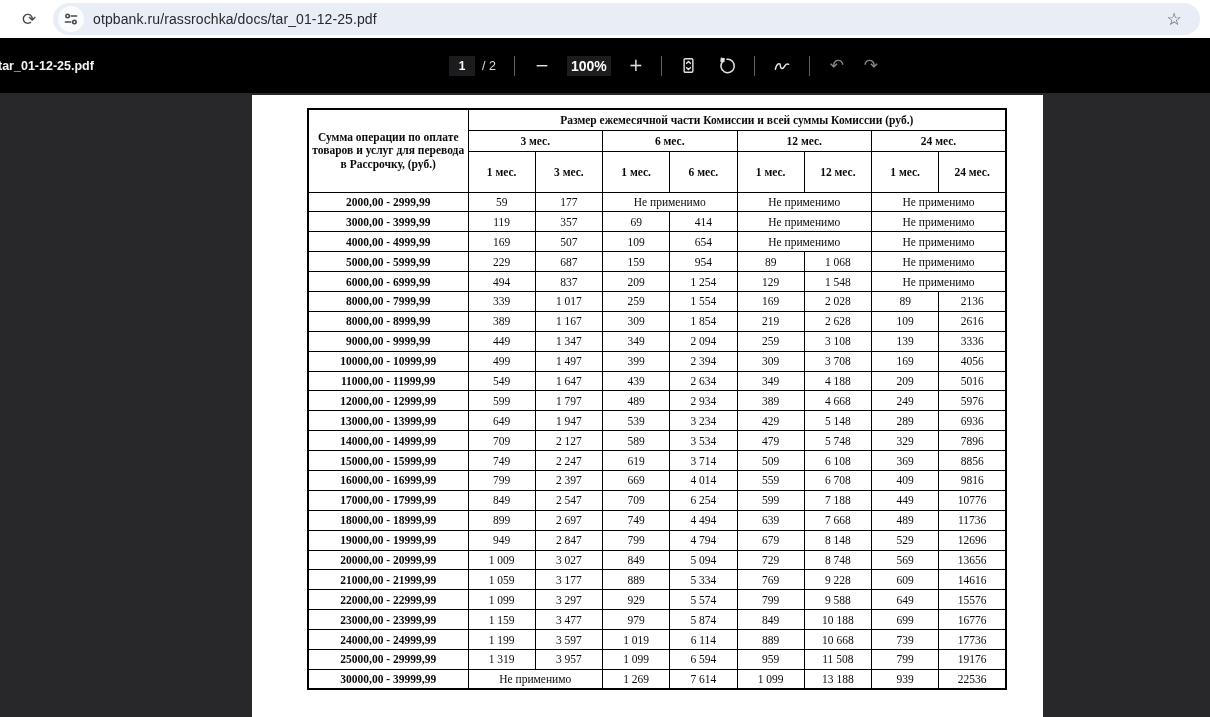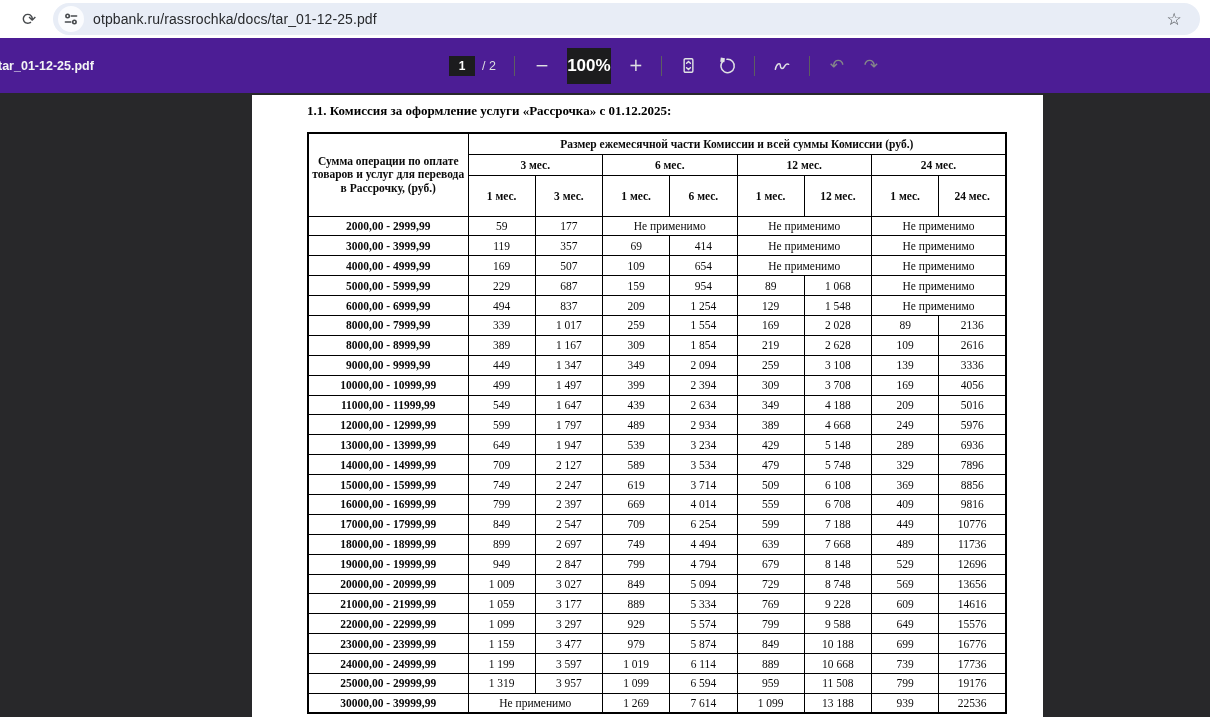--- a/index.html
+++ b/index.html
@@ -31,21 +31,21 @@
     margin-left:9px; font-size:14px; color:#27292c; letter-spacing:0.1px;
     white-space:nowrap; overflow:hidden; flex:1 1 auto;
   }
   .star-btn {
     margin-right:14px; width:24px; height:24px; flex:0 0 auto;
     display:flex; align-items:center; justify-content:center;
     color:#474a4d; font-size:19px; cursor:pointer;
   }
 
   
-  .pdf-toolbar { position:relative; height:55px; background:#4c1d95; }
+  .pdf-toolbar { position:relative; height:55px; background:#000000; }
   .pdf-filename {
     position:absolute; left:-2px; top:50%; transform:translateY(-50%);
     color:#f3f4f5; font-size:12.5px; font-weight:700; white-space:nowrap;
   }
   .controls {
     position:absolute; left:449px; top:0; height:100%;
     display:flex; align-items:center; color:#e2e4e6;
   }
   .pagebox {
     width:26px; height:20px; background:#1c1c1e; color:#ffffff;
@@ -53,22 +53,22 @@
     border:none; padding:0;
   }
   .page-total { margin-left:7px; font-size:12.5px; color:#dcdee0; }
   .vsep { width:1px; height:20px; background:#5d5e61; margin:0 0; }
   .ctrl-btn {
     display:flex; align-items:center; justify-content:center;
     width:22px; height:22px; color:#dfe1e3; cursor:pointer;
   }
   .glyph { font-size:17px; line-height:1; font-family:"DejaVu Sans", sans-serif; }
   .zoombox {
-    width:44px; height:36px; background:#1c1c1e; color:#ffffff;
-    font-size:17px; font-weight:600; display:flex;
+    width:44px; height:20px; background:#1c1c1e; color:#ffffff;
+    font-size:14px; font-weight:600; display:flex;
     align-items:center; justify-content:center;
   }
   .dim { color:#85878a; } .mL12{margin-left:12px;}
   .mL14{margin-left:14px;} .mL16{margin-left:16px;} .mL18{margin-left:18px;}
 
   
   .viewer { position:relative; height:624px; background:#28282a; overflow:hidden; }
   .page {
     position:absolute; left:252px; top:2px; width:791px; height:660px;
     background:#ffffff; color:#000;
@@ -165,21 +165,20 @@
       <span class="glyph">↶</span>
     </span>
     <span class="ctrl-btn mL12 dim">
       <span class="glyph">↷</span>
     </span>
   </div>
 </div>
 
 <div class="viewer">
   <div class="page">
-    <div class="doc-title">1.1. Комиссия за оформление услуги «Рассрочка» с 01.12.2025:</div>
 
     <table class="tariff">
       <colgroup>
         <col class="amount-col">
         <col>
           <col>
           <col>
           <col>
           <col>
           <col>

